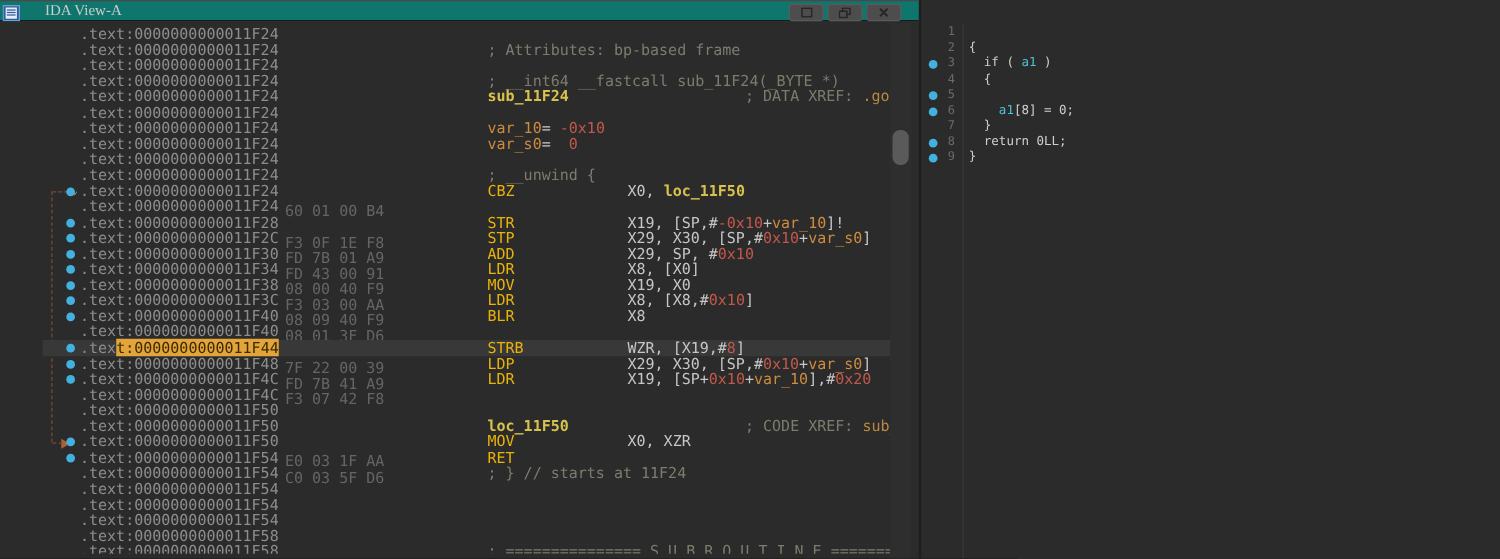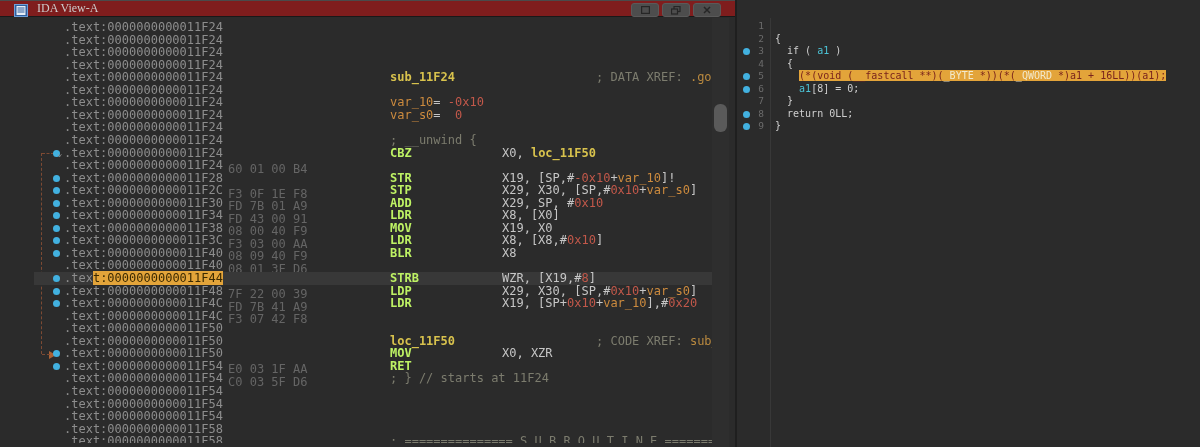--- a/index.html
+++ b/index.html
@@ -1,37 +1,37 @@
 <!DOCTYPE html>
 <html><head>
 <meta charset="utf-8">
 <style>
   html,body{margin:0;padding:0;background:#1b1b1b;}
   #screen{position:relative;width:1200px;height:447px;background:#1f1f1f;overflow:hidden;
           font-family:"DejaVu Sans Mono",monospace;}
   .window{position:absolute;top:0;bottom:0;background:#2b2b2b;}
   #win-left{left:0;width:735px;}
   #win-right{left:737px;width:463px;}
-  .titlebar{position:absolute;top:0;left:0;right:0;height:17px;background:#7f1d1d;
+  .titlebar{position:absolute;top:0;left:0;right:0;height:17px;background:#0f766e;
             border-top:1px solid #4a4a4a;border-bottom:1px solid #191919;
-            display:flex;align-items:center;gap:9px;padding-left:14px;box-sizing:border-box;}
+            display:flex;align-items:center;gap:20px;padding-left:2px;box-sizing:border-box;}
   .titlebar.active{border-bottom:2px solid #3f7cc0;height:18px;}
   .title-text{font-family:"Liberation Serif",serif;font-size:12px;color:#cccccc;white-space:nowrap;}
   .doc-icon{width:14px;height:13px;display:inline-block;}
   .win-buttons{position:absolute;top:2px;left:631px;display:flex;gap:3px;}
   .wbtn{width:28px;height:14px;background:#4d4d4d;border-radius:3px;border:1px solid #5a5a5a;
         display:flex;align-items:center;justify-content:center;box-sizing:border-box;}
   .content{position:absolute;top:18px;left:0;right:0;bottom:0;overflow:hidden;}
   
   #da-clip{position:absolute;top:0;left:0;width:712px;bottom:4px;overflow:hidden;}
   .drow{position:absolute;left:0;right:0;height:13px;line-height:12.55px;font-size:12px;white-space:pre;}
   .band{position:absolute;left:34px;right:0;top:0;height:12.55px;background:#383838;}
   .col{position:absolute;top:0;white-space:pre;}
   .c-addr{left:64px;} .c-bytes{left:228px;} .c-mn{left:390px;} .c-ops{left:502px;} .c-cmt{left:596px;}
-  .s-addr{color:#8d8d8d;} .s-bytes{color:#656565;margin-top:16px;} .s-mnem{color:#bef264;font-weight:bold;}
+  .s-addr{color:#8d8d8d;} .s-bytes{color:#656565;margin-top:16px;} .s-mnem{color:#eab308;font-weight:normal;}
   .s-reg{color:#c6c6c6;} .s-kw{color:#d8c24d;font-weight:bold;} .s-num{color:#c2584a;}
   .s-var{color:#cd8b3e;} .s-cmt{color:#7c7c6e;} .s-xref{color:#b9893f;}
   .addrhl{background:#e3a43a;color:#3c2a00;}
   .bdot{position:absolute;left:53px;top:3px;width:7px;height:7px;border-radius:50%;background:#42b1e0;}
   .chev{position:absolute;left:57px;top:0;color:#9a9a9a;font-size:9px;line-height:12px;}
   .jmp{position:absolute;}
   #scrollbar{position:absolute;top:0;left:712px;width:17px;bottom:0;background:#2e2e2e;}
   #scroll-thumb{position:absolute;left:2px;top:86px;width:13px;height:28px;border-radius:6px;background:#5a5a5a;}
   
   .prow{position:absolute;left:0;right:0;height:13px;line-height:12.55px;font-size:10px;white-space:pre;}
@@ -79,23 +79,23 @@
         </span>
       </span>
     </div>
     <div class="content">
         <div class="jmp" style="left: 49px; top: 332.5px; width: 0px; height: 0px; border-left: 7px solid rgb(173, 97, 52); border-top: 4px solid transparent; border-bottom: 4px solid transparent;"></div>
         <div class="jmp" style="left: 42px; top: 336px; width: 8px; border-top: 1px dashed rgb(125, 74, 51);"></div>
         <div class="jmp" style="left: 42px; top: 135px; width: 12px; border-top: 1px dashed rgb(125, 74, 51);"></div>
         <div class="jmp" style="left: 41px; top: 135px; height: 201px; border-left: 1px dashed rgb(125, 74, 51);"></div>
       <div id="da-clip">
           <div class="drow" style="top: 3px;"><span class="col c-addr s-addr">.text:0000000000011F24</span></div>
-          <div class="drow" style="top: 15.55px;"><span class="col c-addr s-addr">.text:0000000000011F24</span></div>
+          <div class="drow" style="top: 15.55px;"><span class="col c-addr s-addr">.text:0000000000011F24</span><span class="col c-mn"><span class="s-cmt">; Attributes: bp-based frame</span></span></div>
           <div class="drow" style="top: 28.1px;"><span class="col c-addr s-addr">.text:0000000000011F24</span></div>
-          <div class="drow" style="top: 40.65px;"><span class="col c-addr s-addr">.text:0000000000011F24</span></div>
+          <div class="drow" style="top: 40.65px;"><span class="col c-addr s-addr">.text:0000000000011F24</span><span class="col c-mn"><span class="s-cmt">; __int64 __fastcall sub_11F24(_BYTE *)</span></span></div>
           <div class="drow" style="top: 53.2px;"><span class="col c-addr s-addr">.text:0000000000011F24</span><span class="col c-mn"><span class="s-kw">sub_11F24</span></span><span class="col c-cmt"><span class="s-cmt">; DATA XREF: </span><span class="s-xref">.got</span></span></div>
           <div class="drow" style="top: 65.75px;"><span class="col c-addr s-addr">.text:0000000000011F24</span></div>
           <div class="drow" style="top: 78.3px;"><span class="col c-addr s-addr">.text:0000000000011F24</span><span class="col c-mn"><span class="s-var">var_10</span><span class="s-reg">= </span><span class="s-num">-0x10</span></span></div>
           <div class="drow" style="top: 90.85px;"><span class="col c-addr s-addr">.text:0000000000011F24</span><span class="col c-mn"><span class="s-var">var_s0</span><span class="s-reg">=  </span><span class="s-num">0</span></span></div>
           <div class="drow" style="top: 103.4px;"><span class="col c-addr s-addr">.text:0000000000011F24</span></div>
           <div class="drow" style="top: 115.95px;"><span class="col c-addr s-addr">.text:0000000000011F24</span><span class="col c-mn"><span class="s-cmt">; __unwind {</span></span></div>
           <div class="drow" style="top: 128.5px;"><span class="bdot"></span><span class="chev">⌄</span><span class="col c-addr s-addr">.text:0000000000011F24</span><span class="col c-bytes s-bytes">60 01 00 B4</span><span class="col c-mn s-mnem">CBZ</span><span class="col c-ops"><span class="s-reg">X0, </span><span class="s-kw">loc_11F50</span></span></div>
           <div class="drow" style="top: 141.05px;"><span class="col c-addr s-addr">.text:0000000000011F24</span></div>
           <div class="drow" style="top: 153.6px;"><span class="bdot"></span><span class="col c-addr s-addr">.text:0000000000011F28</span><span class="col c-bytes s-bytes">F3 0F 1E F8</span><span class="col c-mn s-mnem">STR</span><span class="col c-ops"><span class="s-reg">X19, [SP,#</span><span class="s-num">-0x10</span><span class="s-reg">+</span><span class="s-var">var_10</span><span class="s-reg">]!</span></span></div>
           <div class="drow" style="top: 166.15px;"><span class="bdot"></span><span class="col c-addr s-addr">.text:0000000000011F2C</span><span class="col c-bytes s-bytes">FD 7B 01 A9</span><span class="col c-mn s-mnem">STP</span><span class="col c-ops"><span class="s-reg">X29, X30, [SP,#</span><span class="s-num">0x10</span><span class="s-reg">+</span><span class="s-var">var_s0</span><span class="s-reg">]</span></span></div>
@@ -127,21 +127,21 @@
   </div>
 
   <div class="window" id="win-right">
     <div class="content">
       <div id="gutter-divider"></div>
       <div id="pc-lines">
           <div class="prow" style="top: 2px;"><span class="plineno">1</span></div>
           <div class="prow" style="top: 14.55px;"><span class="plineno">2</span><span class="pcode"><span class="s-pl">{</span></span></div>
           <div class="prow" style="top: 27.1px;"><span class="pdot"></span><span class="plineno">3</span><span class="pcode"><span class="s-pl">  if ( </span><span class="s-id">a1</span><span class="s-pl"> )</span></span></div>
           <div class="prow" style="top: 39.65px;"><span class="plineno">4</span><span class="pcode"><span class="s-pl">  {</span></span></div>
-          <div class="prow" style="top: 52.2px;"><span class="pdot"></span><span class="plineno">5</span><span class="pcode"><span class="s-pl">    </span><span class="hlband"><span class="s-hld">(*(void (__fastcall **)(</span><span class="s-hlp">_BYTE</span><span class="s-hld"> *))(*(</span><span class="s-hlp">_QWORD</span><span class="s-hld"> *)a1 + 16LL))(a1);</span></span></span></div>
+          <div class="prow" style="top: 52.2px;"><span class="pdot"></span><span class="plineno">5</span></div>
           <div class="prow" style="top: 64.75px;"><span class="pdot"></span><span class="plineno">6</span><span class="pcode"><span class="s-pl">    </span><span class="s-id">a1</span><span class="s-pl">[8] = 0;</span></span></div>
           <div class="prow" style="top: 77.3px;"><span class="plineno">7</span><span class="pcode"><span class="s-pl">  }</span></span></div>
           <div class="prow" style="top: 89.85px;"><span class="pdot"></span><span class="plineno">8</span><span class="pcode"><span class="s-pl">  return 0LL;</span></span></div>
           <div class="prow" style="top: 102.4px;"><span class="pdot"></span><span class="plineno">9</span><span class="pcode"><span class="s-pl">}</span></span></div>
         </div>
     </div>
   </div>
 
 </div>
 

